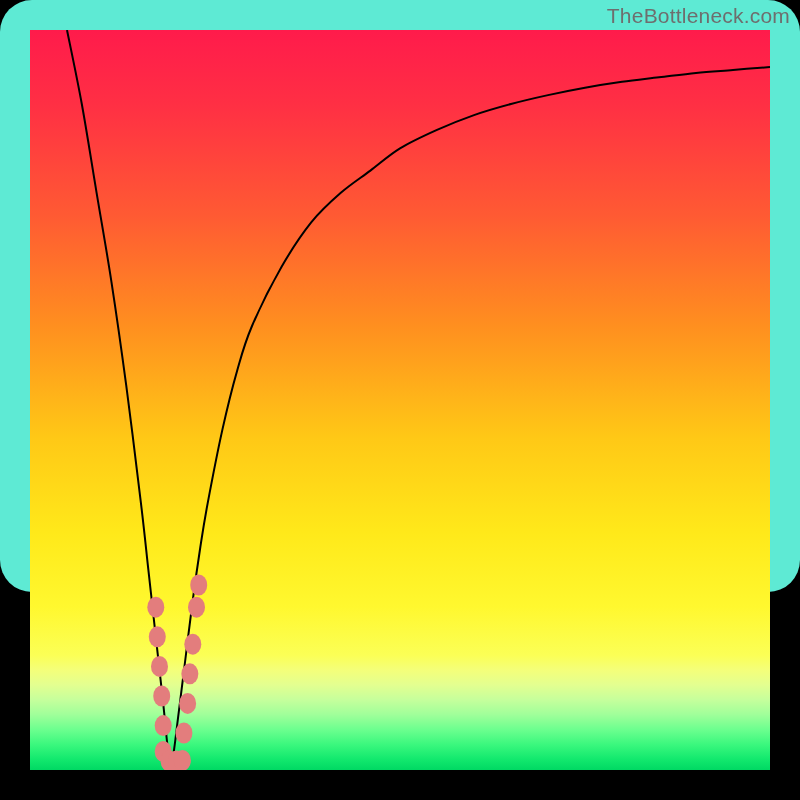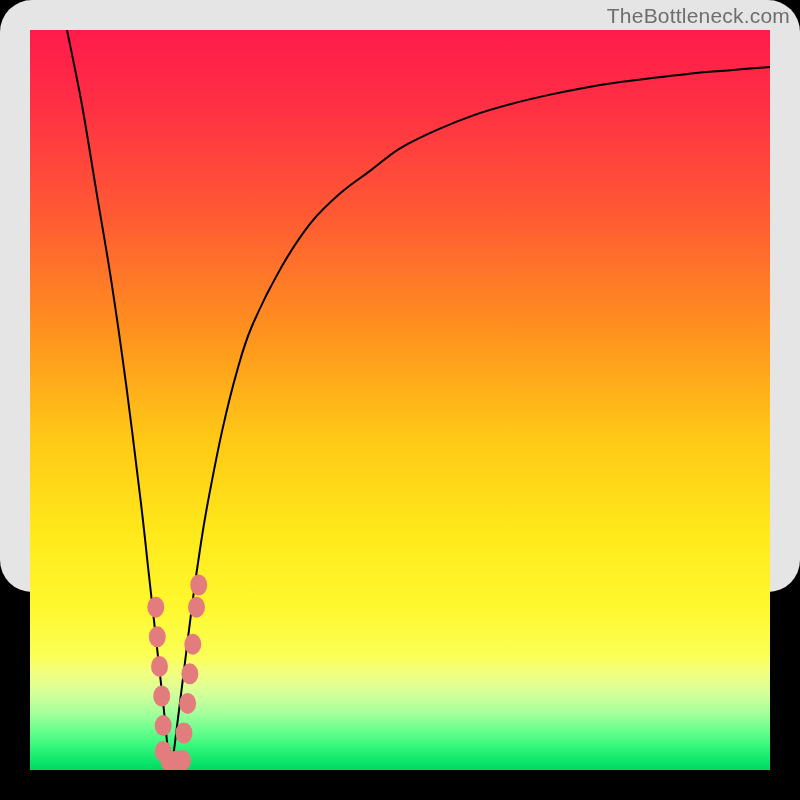--- a/index.html
+++ b/index.html
@@ -10,21 +10,21 @@
     overflow: hidden;
     background: #000;
     font-family: Arial, Helvetica, sans-serif;
   }
   .frame {
     position: absolute;
     left: 0;
     top: 0;
     width: 800px;
     height: 592px;
-    background: #e5e5e5;
+    background: #5eead4;
     border-radius: 32px;
   }
   .plot {
     position: absolute;
     left: 30px;
     top: 30px;
     width: 740px;
     height: 740px;
     overflow: hidden;
   }

